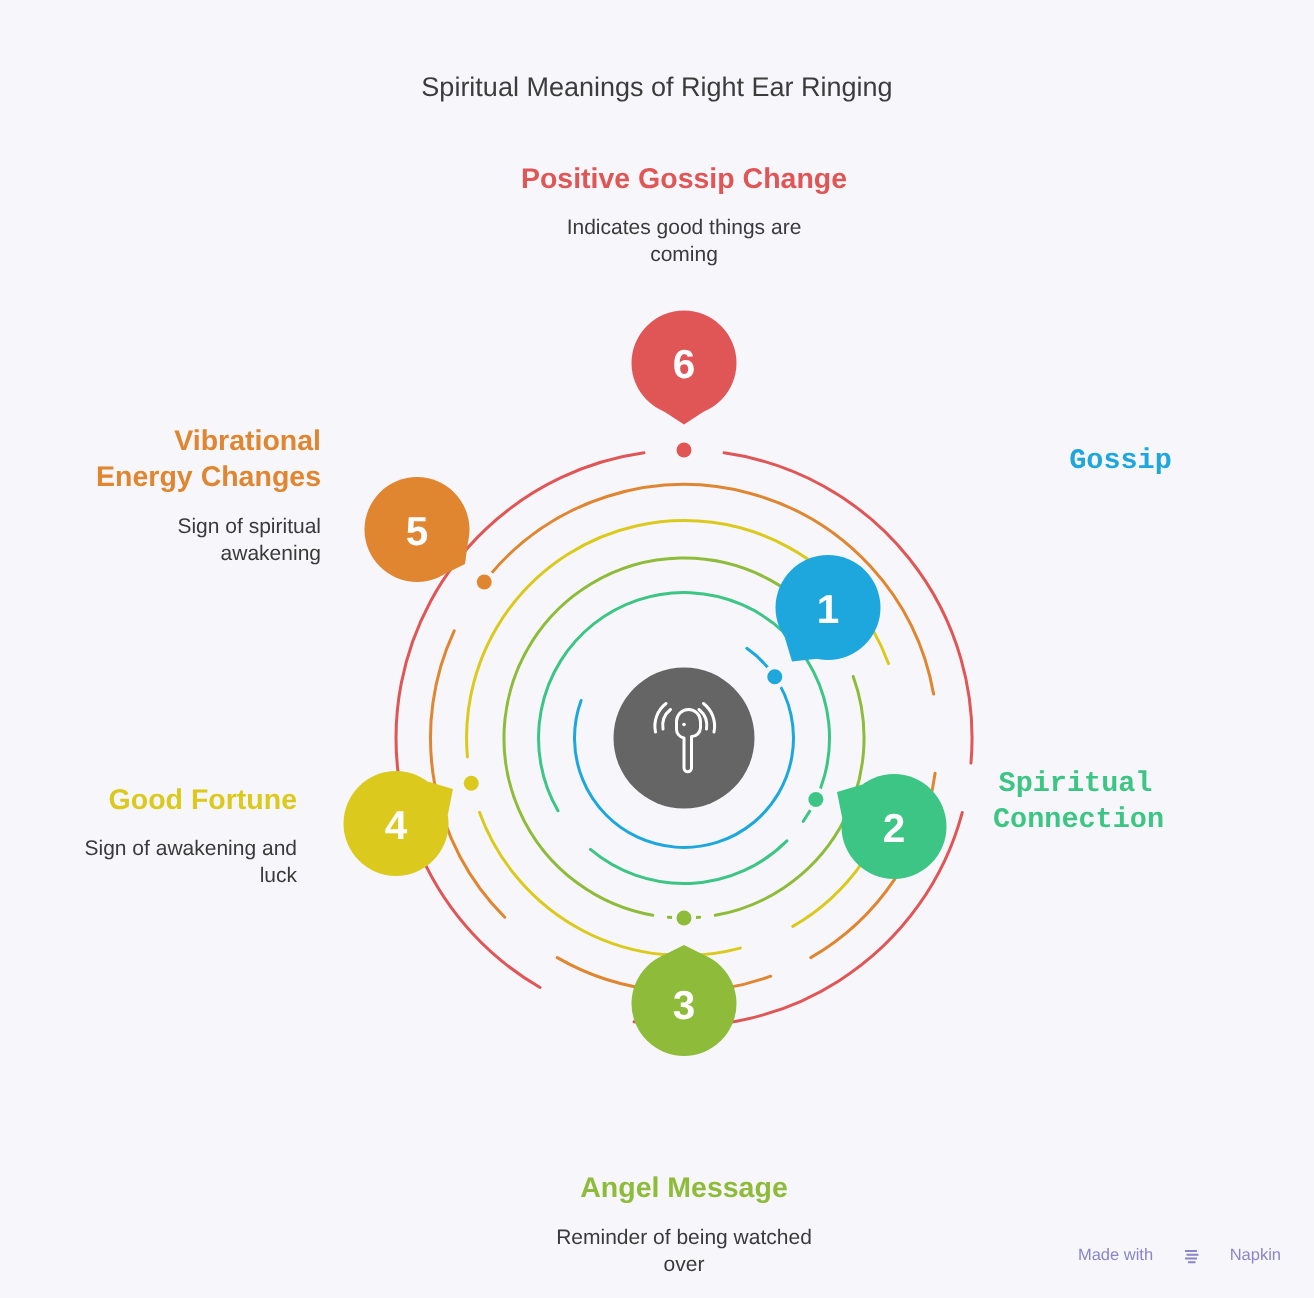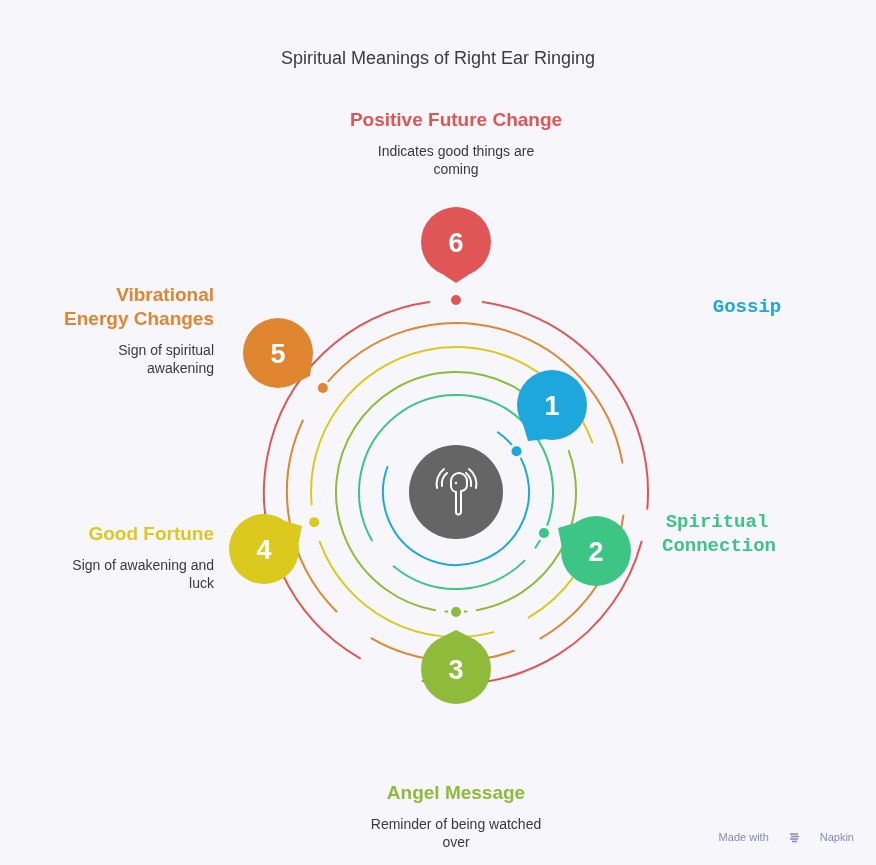--- a/index.html
+++ b/index.html
@@ -103,38 +103,38 @@
       </g>
       <g>
         <path d="M468.9822164294544 274.50326224517784 L456 283 L443.0177835705456 274.5032622451779 Z" fill="#e05656"></path>
         <circle cx="456" cy="242" r="35" fill="#e05656"></circle>
         <text x="456" y="252" text-anchor="middle" class="marker-num">6</text>
       </g>
     </g>
 </svg>
 
 <div class="label center" style="left:306px; width:300px; top:108px;">
-  <div class="head" style="color:#e05656">Positive Future Change</div>
+  <div class="head" style="color:#e05656">Positive Gossip Change</div>
   <div class="desc" style="width:190px;margin:10px auto 0;">Indicates good things are coming</div>
 </div>
 
 <div class="label left" style="left:662px; width:170px; top:295px;">
   <div class="head" style="color:#1ea7dc">Gossip</div>
 </div>
 
 <div class="label left" style="left:662px; width:170px; top:510px;">
   <div class="head" style="color:#3cc584; width:110px">Spiritual Connection</div>
 </div>
 
 <div class="label center" style="left:306px; width:300px; top:733px;margin-top:48px;">
   <div class="head" style="color:#8fbb3a">Angel Message</div>
   <div class="desc" style="width:200px;margin:10px auto 0;">Reminder of being watched over</div>
 </div>
 
-<div class="label right" style="left:44px; width:170px; top:522px;">
+<div class="label right" style="left:28px; width:170px; top:522px;">
   <div class="head" style="color:#dcc91d">Good Fortune</div>
   <div class="desc" style="width:160px;margin-left:auto;">Sign of awakening and luck</div>
 </div>
 
 <div class="label right" style="left:24px; width:190px; top:283px;">
   <div class="head" style="color:#e08530; width:160px; margin-left:auto;">Vibrational Energy Changes</div>
   <div class="desc" style="width:120px;margin-left:auto;">Sign of spiritual awakening</div>
 </div>
 
 <div class="footer">

